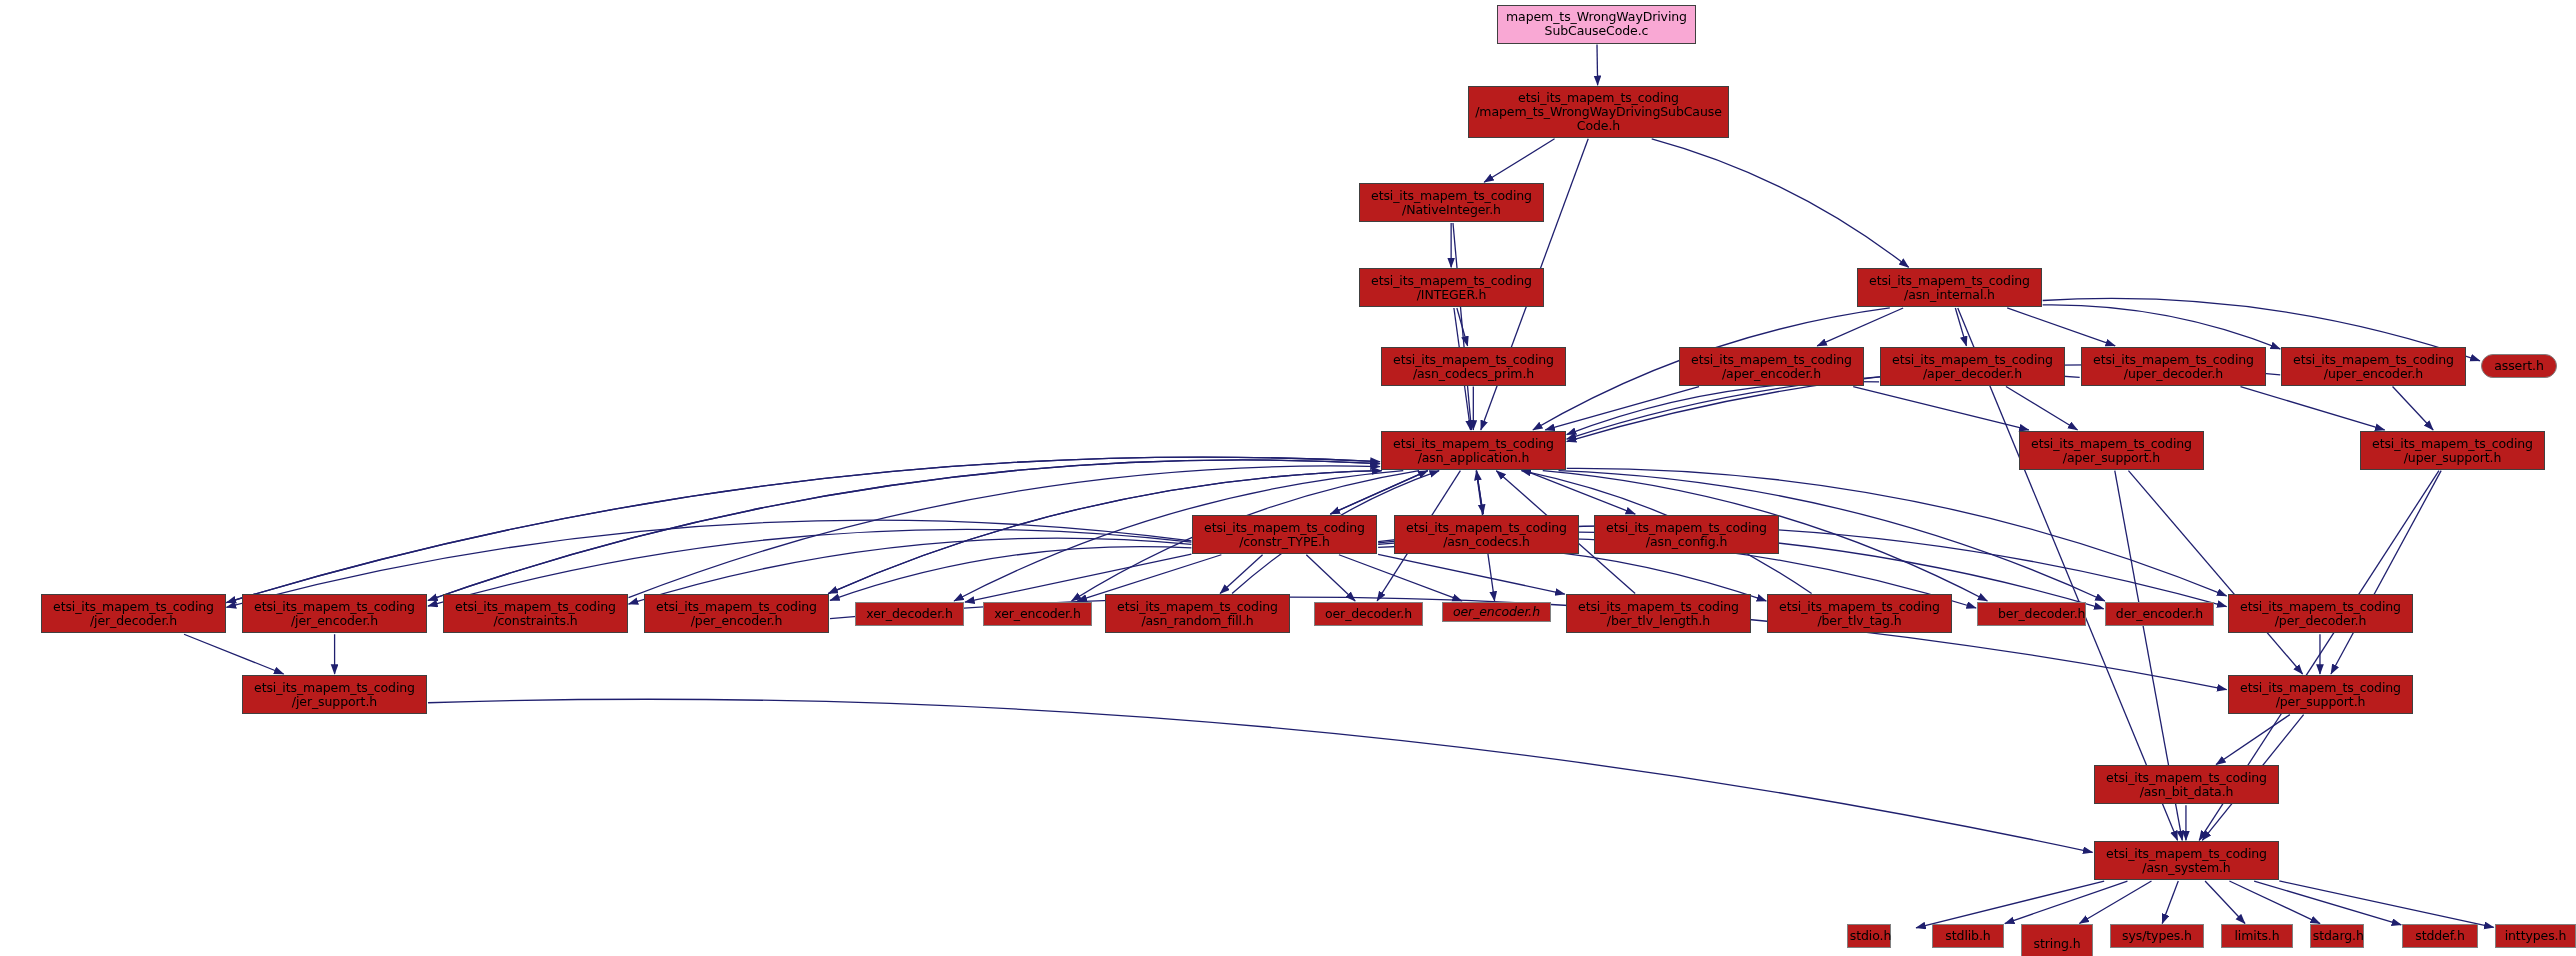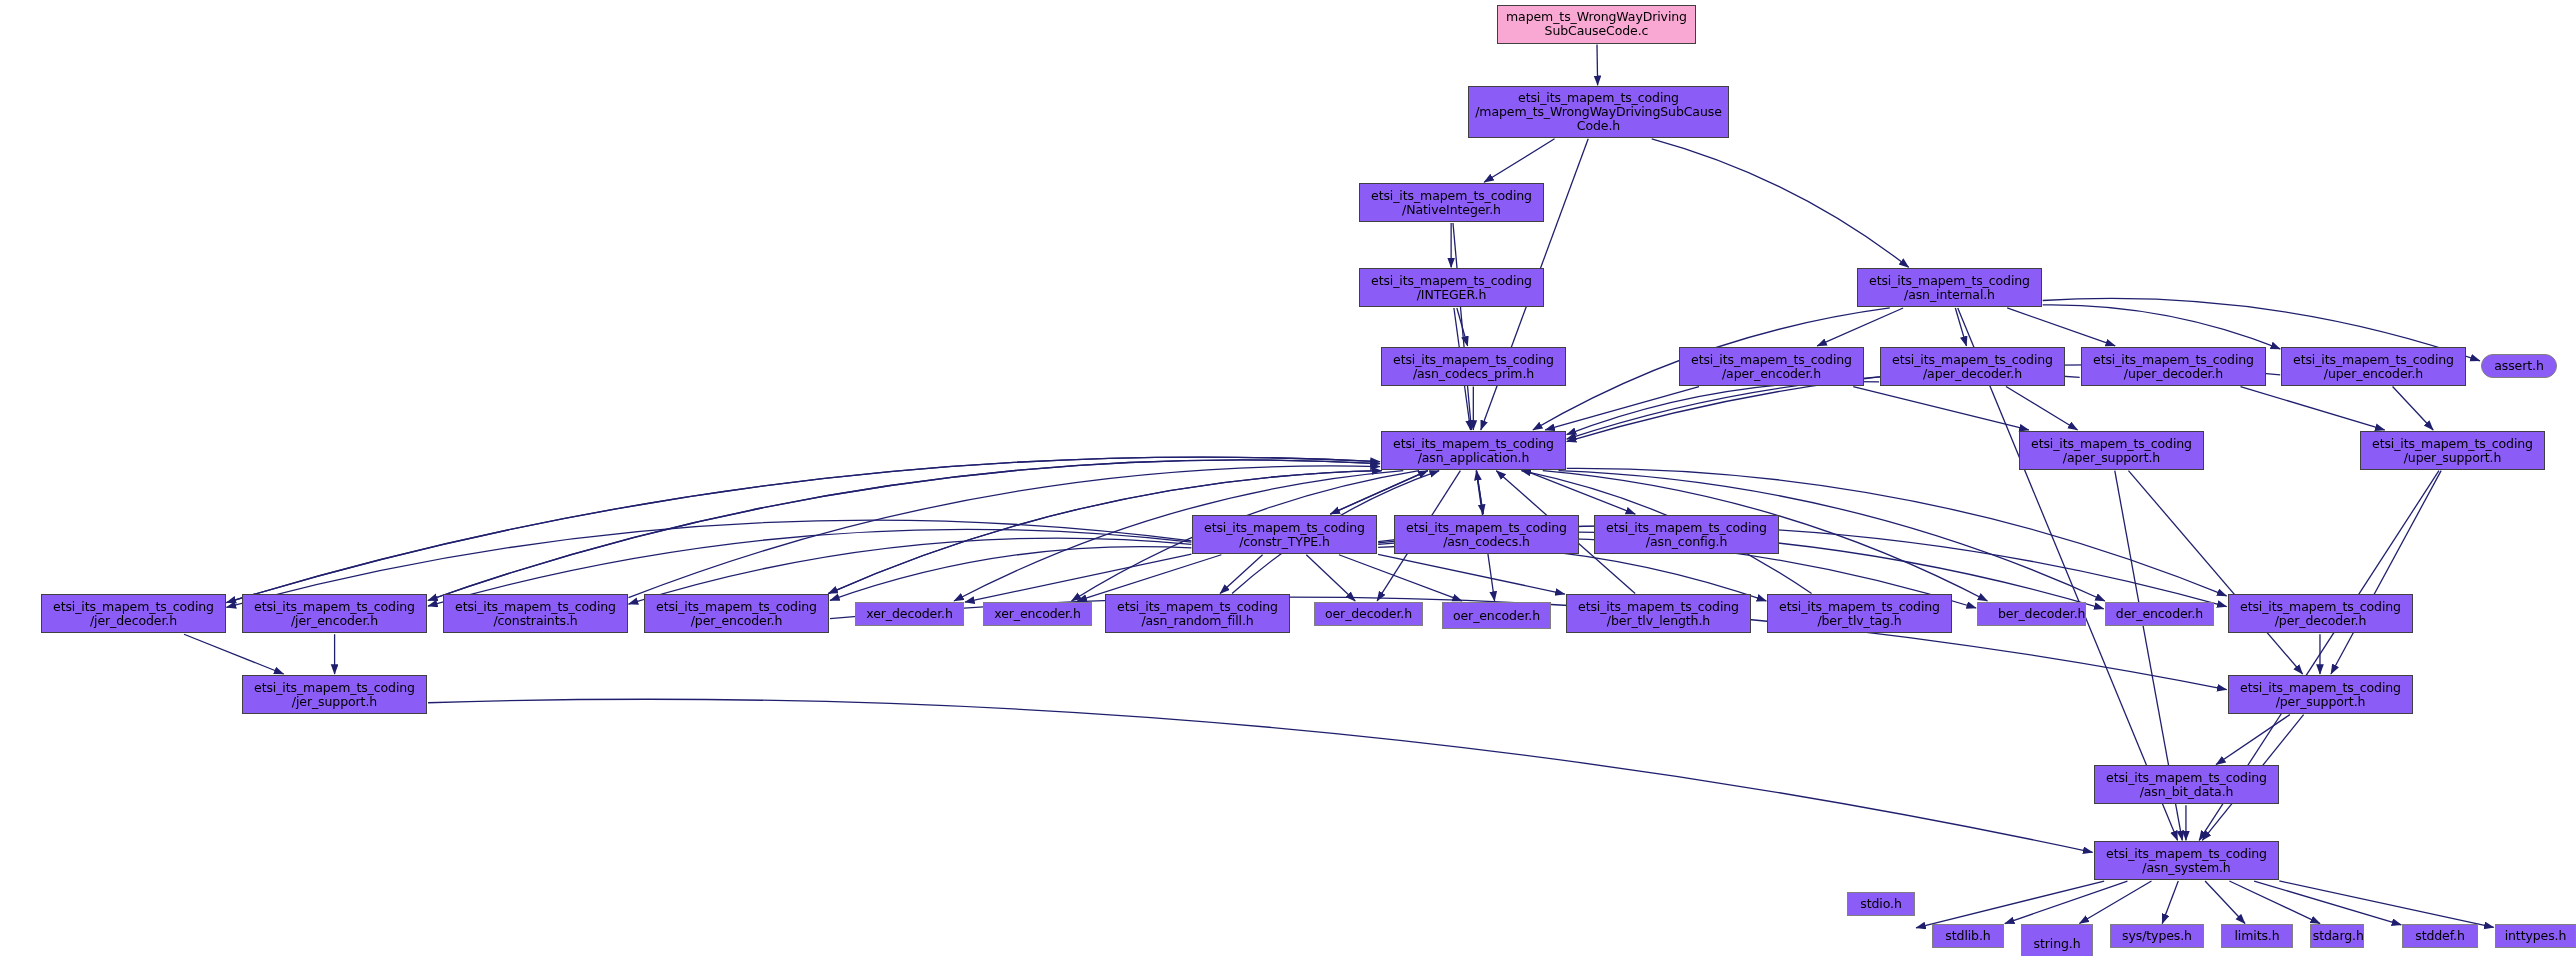--- a/index.html
+++ b/index.html
@@ -18,21 +18,21 @@
     width:2576px;height:957px;
     pointer-events:none;
   }
   .node{
     position:absolute;
     box-sizing:border-box;
     display:flex;
     align-items:center;
     justify-content:center;
     text-align:center;
-    background:#8b5cf6;
+    background:#b91c1c;
     border:0.9px solid #808080;
     color:#000000;
     font-size:12.5px;
     line-height:14px;
     letter-spacing:-0.1px;
     white-space:pre-line;
     padding:0.9px 1.8px;
     z-index:5;
   }
   
@@ -178,38 +178,38 @@
 /jer_encoder.h</span></div>
       <div class="node strong" style="left: 443px; top: 594px; width: 185px; height: 39px;"><span class="node-label">etsi_its_mapem_ts_coding
 /constraints.h</span></div>
       <div class="node strong" style="left: 644px; top: 594px; width: 185px; height: 39px;"><span class="node-label">etsi_its_mapem_ts_coding
 /per_encoder.h</span></div>
       <div class="node" style="left: 855px; top: 602px; width: 109px; height: 24px;"><span class="node-label">xer_decoder.h</span></div>
       <div class="node" style="left: 983px; top: 602px; width: 109px; height: 24px;"><span class="node-label">xer_encoder.h</span></div>
       <div class="node strong" style="left: 1105px; top: 594px; width: 185px; height: 39px;"><span class="node-label">etsi_its_mapem_ts_coding
 /asn_random_fill.h</span></div>
       <div class="node" style="left: 1314px; top: 602px; width: 109px; height: 24px;"><span class="node-label">oer_decoder.h</span></div>
-      <div class="node" style="left: 1442px; top: 602px; width: 109px; height: 27px;"><span class="node-label">oer_encoder.h</span></div>
+      <div class="node" style="left: 1442px; top: 602px; width: 109px; height: 20px; font-style: italic;"><span class="node-label">oer_encoder.h</span></div>
       <div class="node strong" style="left: 1566px; top: 594px; width: 185px; height: 39px;"><span class="node-label">etsi_its_mapem_ts_coding
 /ber_tlv_length.h</span></div>
       <div class="node strong" style="left: 1767px; top: 594px; width: 185px; height: 39px;"><span class="node-label">etsi_its_mapem_ts_coding
 /ber_tlv_tag.h</span></div>
       <div class="node" style="left: 1977px; top: 602px; width: 109px; height: 24px; padding-left: 20px;"><span class="node-label">ber_decoder.h</span></div>
       <div class="node" style="left: 2105px; top: 602px; width: 109px; height: 24px;"><span class="node-label">der_encoder.h</span></div>
       <div class="node strong" style="left: 2228px; top: 594px; width: 185px; height: 39px;"><span class="node-label">etsi_its_mapem_ts_coding
 /per_decoder.h</span></div>
       <div class="node strong" style="left: 242px; top: 675px; width: 185px; height: 39px;"><span class="node-label">etsi_its_mapem_ts_coding
 /jer_support.h</span></div>
       <div class="node strong" style="left: 2228px; top: 675px; width: 185px; height: 39px;"><span class="node-label">etsi_its_mapem_ts_coding
 /per_support.h</span></div>
       <div class="node strong" style="left: 2094px; top: 765px; width: 185px; height: 39px;"><span class="node-label">etsi_its_mapem_ts_coding
 /asn_bit_data.h</span></div>
       <div class="node strong" style="left: 2094px; top: 841px; width: 185px; height: 39px;"><span class="node-label">etsi_its_mapem_ts_coding
 /asn_system.h</span></div>
-      <div class="node" style="left: 1847px; top: 892px; width: 68px; height: 24px;"><span class="node-label">stdio.h</span></div>
+      <div class="node" style="left: 1847px; top: 924px; width: 44px; height: 24px;"><span class="node-label">stdio.h</span></div>
       <div class="node" style="left: 1932px; top: 924px; width: 72px; height: 24px;"><span class="node-label">stdlib.h</span></div>
       <div class="node" style="left: 2021px; top: 924px; width: 72px; height: 40px;"><span class="node-label">string.h</span></div>
       <div class="node" style="left: 2110px; top: 924px; width: 94px; height: 24px;"><span class="node-label">sys/types.h</span></div>
       <div class="node" style="left: 2221px; top: 924px; width: 72px; height: 24px;"><span class="node-label">limits.h</span></div>
       <div class="node" style="left: 2310px; top: 924px; width: 54px; height: 24px;"><span class="node-label">stdarg.h</span></div>
       <div class="node" style="left: 2402px; top: 924px; width: 76px; height: 24px;"><span class="node-label">stddef.h</span></div>
       <div class="node" style="left: 2495px; top: 924px; width: 81px; height: 24px;"><span class="node-label">inttypes.h</span></div>
     </div>
 </div>
 

